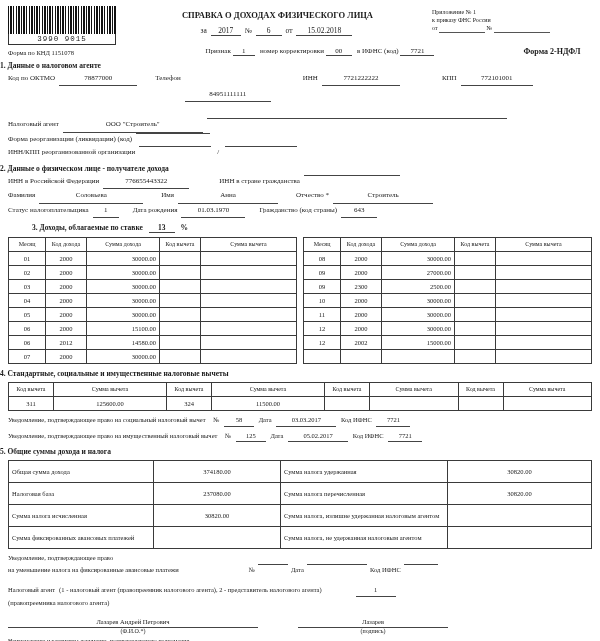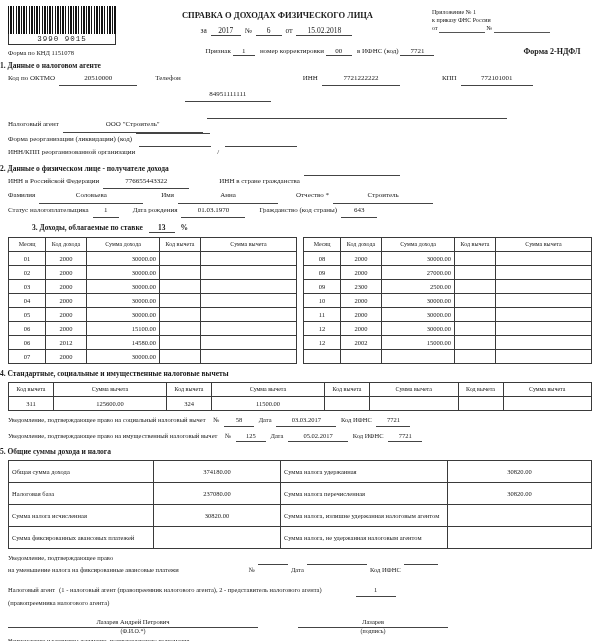--- a/index.html
+++ b/index.html
@@ -156,21 +156,21 @@
       <span>в ИФНС (код)</span>
       <span class="u" style="width:34px">7721</span>
     </div>
     <div class="form-label">Форма 2-НДФЛ</div>
   </div>
 
   <div class="sec-title">1. Данные о налоговом агенте</div>
   <div class="fld">
     <div class="row">
       <span>Код по ОКТМО</span>
-      <span class="u" style="width:78px;margin:0 4px">20510000</span>
+      <span class="u" style="width:78px;margin:0 4px">78877000</span>
       <span style="margin-left:14px">Телефон</span>
       <span class="u" style="width:86px;margin:16px 4px">84951111111</span>
       <span style="margin-left:28px">ИНН</span>
       <span class="u" style="width:78px;margin:0 4px">7721222222</span>
       <span style="margin-left:38px">КПП</span>
       <span class="u" style="width:72px;margin:0 4px">772101001</span>
     </div>
     <div class="row">
       <span>Налоговый агент</span>
       <span class="u" style="width:140px;margin:0 4px">ООО "Строитель"</span>

